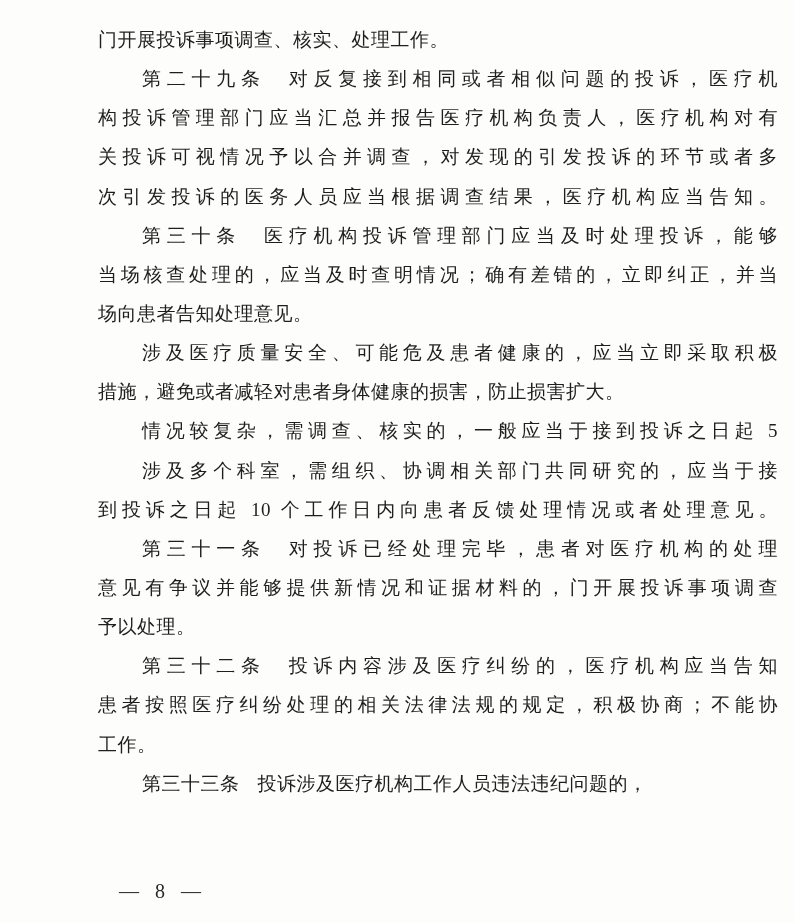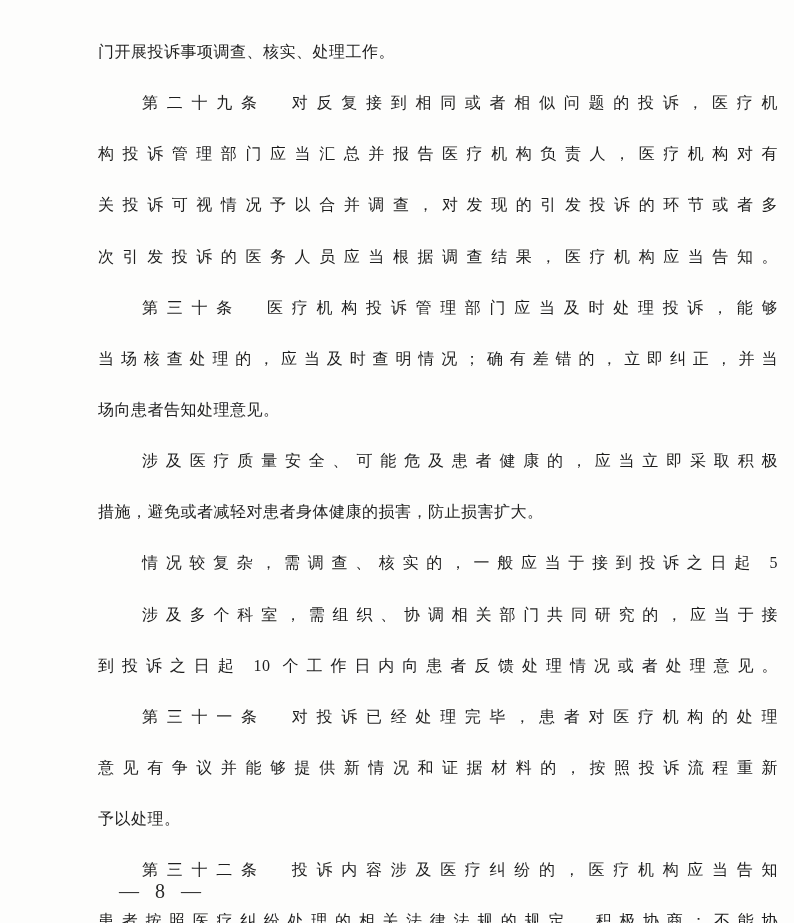--- a/index.html
+++ b/index.html
@@ -19,25 +19,24 @@
   }
   .text-block {
     position: absolute;
     left: 98px;
     top: 20px;
     width: 680px;
   }
   .line {
     height: 39.15px;
     line-height: 39.15px;
-    font-size: 16px;
+    font-size: 19px;
     letter-spacing: 0.5px;
     white-space: pre-wrap;
     text-align: left;
-    margin-top: 12px;
   }
   .just {
     text-align: justify;
     text-align-last: justify;
   }
   .indent {
     text-indent: 44px;
   }
   .hd {
     font-weight: normal;
@@ -84,28 +83,29 @@
 
     <div class="line indent just"><span>情况较复杂，需调查、核实的，一般应当于接到投诉之日起 5</span></div>
 
 
     <div class="line indent just"><span>涉及多个科室，需组织、协调相关部门共同研究的，应当于接</span></div>
 
     <div class="line just"><span>到投诉之日起 10 个工作日内向患者反馈处理情况或者处理意见。</span></div>
 
     <div class="line indent just"><span class="hd">第三十一条</span><span class="hd-gap"></span><span>对投诉已经处理完毕，患者对医疗机构的处理</span></div>
 
-    <div class="line just"><span>意见有争议并能够提供新情况和证据材料的，按照投诉流程重新</span></div>
+    <div class="line just"><span>意见有争议并能够提供新情况和证据材料的，门开展投诉事项调查</span></div>
 
     <div class="line"><span>予以处理。</span></div>
 
     <div class="line indent just"><span class="hd">第三十二条</span><span class="hd-gap"></span><span>投诉内容涉及医疗纠纷的，医疗机构应当告知</span></div>
 
     <div class="line just"><span>患者按照医疗纠纷处理的相关法律法规的规定，积极协商；不能协</span></div>
 
 
     <div class="line"><span>工作。</span></div>
 
+    <div class="line indent"><span class="hd">第三十三条</span><span class="hd-gap"></span><span>投诉涉及医疗机构工作人员违法违纪问题的，</span></div>
 
   </div>
 
   <div class="footer">— 8 —</div>
 </div>
 
 </body></html>

